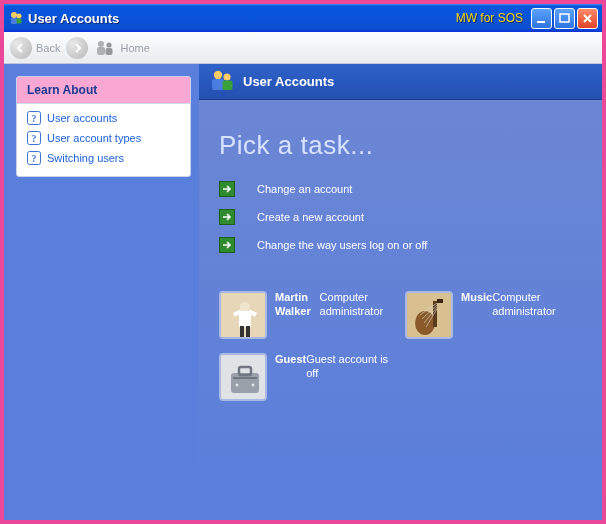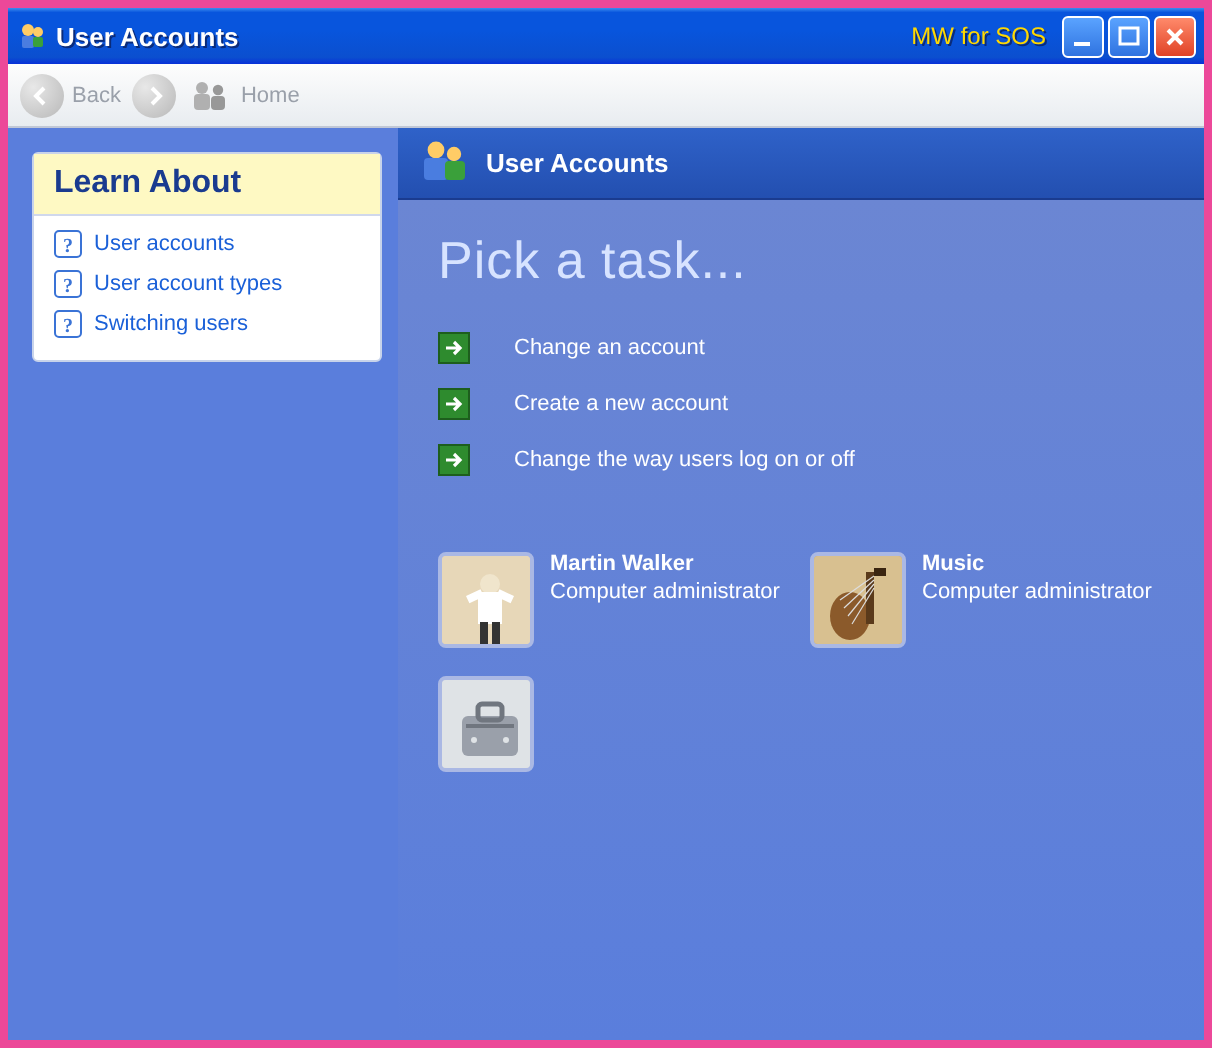--- a/index.html
+++ b/index.html
@@ -13,35 +13,35 @@
 .win-btn { width: 21px; height: 21px; margin-left: 2px; border: 1px solid #fff; border-radius: 3px; display: flex; align-items: center; justify-content: center; cursor: pointer; }
 .win-btn.min, .win-btn.max { background: linear-gradient(to bottom, #5aa3ff, #2f73e0); }
 .win-btn.close { background: linear-gradient(to bottom, #ff8a6b, #e04326); }
 .toolbar { height: 32px; background: linear-gradient(to bottom, #fdfdfd, #e8ecf0); border-bottom: 1px solid #c0c7d6; display: flex; align-items: center; padding: 4px 6px; gap: 6px; }
 .tool-btn { display: flex; align-items: center; gap: 4px; color: #9aa0aa; font-size: 11px; cursor: pointer; }
 .circle { width: 22px; height: 22px; border-radius: 50%; background: radial-gradient(circle at 30% 30%, #e8e8e8, #b8b8b8); display: flex; align-items: center; justify-content: center; }
 .people-icon { width: 22px; height: 18px; display: flex; align-items: flex-end; }
 .content { flex: 1; display: flex; background: #5a7edc; min-height: 0; }
 .sidebar { width: 195px; padding: 12px; }
 .panel { background: #fff; border: 1px solid #c8d3ea; border-radius: 3px; width: 175px; }
-.panel-header { background: #fef9c3; color: #1a3b8f; font-weight: bold; font-size: 16px; padding: 6px 10px; border-bottom: 1px solid #d0d8ec; }
+.panel-header { background: #f9a8d4; color: #1a3b8f; font-weight: bold; font-size: 12px; padding: 6px 10px; border-bottom: 1px solid #d0d8ec; }
 .panel-body { padding: 4px 6px 8px 6px; }
 .help-item { display: flex; align-items: center; gap: 6px; padding: 3px 4px; color: #1a60d8; cursor: pointer; }
 .help-icon { width: 14px; height: 14px; flex: 0 0 auto; }
 .main { flex: 1; display: flex; flex-direction: column; }
 .main-header { height: 36px; background: linear-gradient(to bottom, #2f62c9, #234fb0); display: flex; align-items: center; padding-left: 10px; gap: 8px; color: #fff; font-weight: bold; font-size: 13px; border-bottom: 1px solid #1a3b8f; }
-.main-body { flex: 1; background: linear-gradient(to bottom, #6b86d3 0%, #5a7edc 100%); padding: 15px 20px 14px 20px; color: #fff; overflow: hidden; }
+.main-body { flex: 1; background: linear-gradient(to bottom, #6b86d3 0%, #5a7edc 100%); padding: 30px 20px 14px 20px; color: #fff; overflow: hidden; }
 .big-heading { font-size: 26px; font-weight: normal; color: #d7e3ff; font-family: "Franklin Gothic Medium", Arial, sans-serif; margin-bottom: 14px; letter-spacing: 0.5px; }
 .task-list { margin-bottom: 24px; }
 .task-item { display: flex; align-items: center; gap: 22px; padding: 6px 0; cursor: pointer; color: #fff; font-size: 11px; }
 .arrow-icon { width: 16px; height: 16px; background: #2e8b2e; border: 1px solid #1d5e1d; display: flex; align-items: center; justify-content: center; flex: 0 0 auto; }
 .accounts { display: flex; flex-wrap: wrap; gap: 14px; padding-top: 8px; }
 .account { display: flex; gap: 8px; width: 172px; cursor: pointer; }
 .avatar { width: 48px; height: 48px; border: 2px solid #aab8e4; border-radius: 4px; background: #ddd; flex: 0 0 auto; overflow: hidden; }
-.account-info { display: flex; flex-direction: column; line-height: 1.25; font-size: 11px; }
+.account-info { display: flex; flex-direction: row; line-height: 1.25; font-size: 11px; }
 .account-name { font-weight: bold; }
 </style>
 </head>
 <body>
 
 <div class="window">
 
   <div class="titlebar">
     <span class="titlebar-icon">
       <svg width="16" height="16" viewBox="0 0 16 16">
@@ -214,20 +214,24 @@
             <div class="avatar" style="background:#cfd4d8;">
               <svg width="48" height="48" viewBox="0 0 48 48">
                   <rect width="48" height="48" fill="#dfe3e6"></rect>
                   <rect x="10" y="18" width="28" height="20" rx="3" fill="#9aa0aa"></rect>
                   <rect x="18" y="12" width="12" height="8" rx="2" fill="none" stroke="#70767f" stroke-width="2.5"></rect>
                   <rect x="12" y="22" width="24" height="2" fill="#70767f"></rect>
                   <circle cx="16" cy="30" r="1.5" fill="#dfe3e6"></circle>
                   <circle cx="32" cy="30" r="1.5" fill="#dfe3e6"></circle>
                 </svg>
             </div>
+            <div class="account-info">
+              <span class="account-name">Guest</span>
+              <span>Guest account is off</span>
+            </div>
           </div>
 
         </div>
       </div>
     </div>
 
   </div>
 </div>
 
 </body></html>

